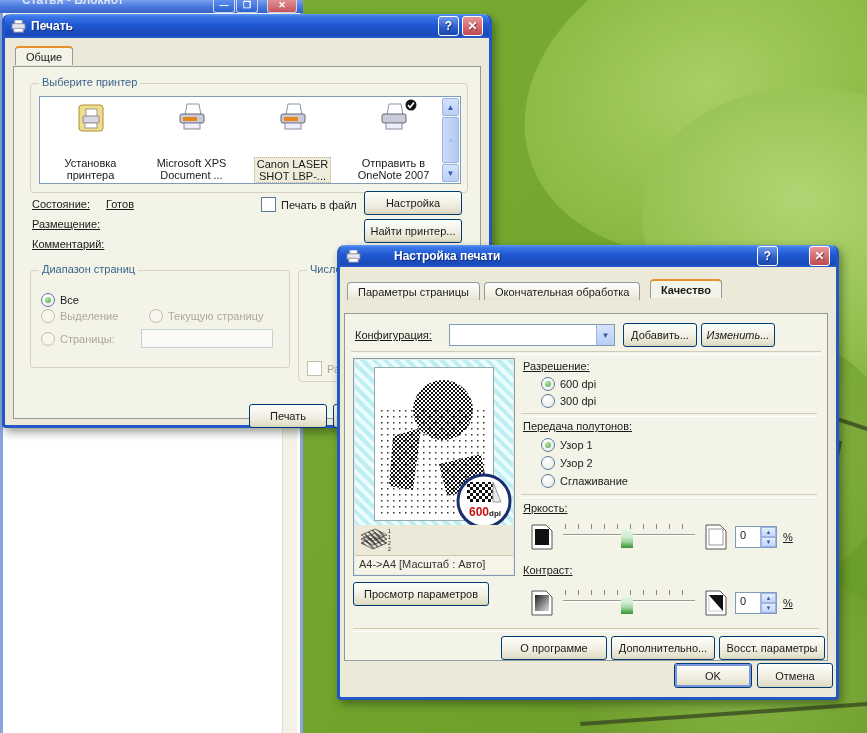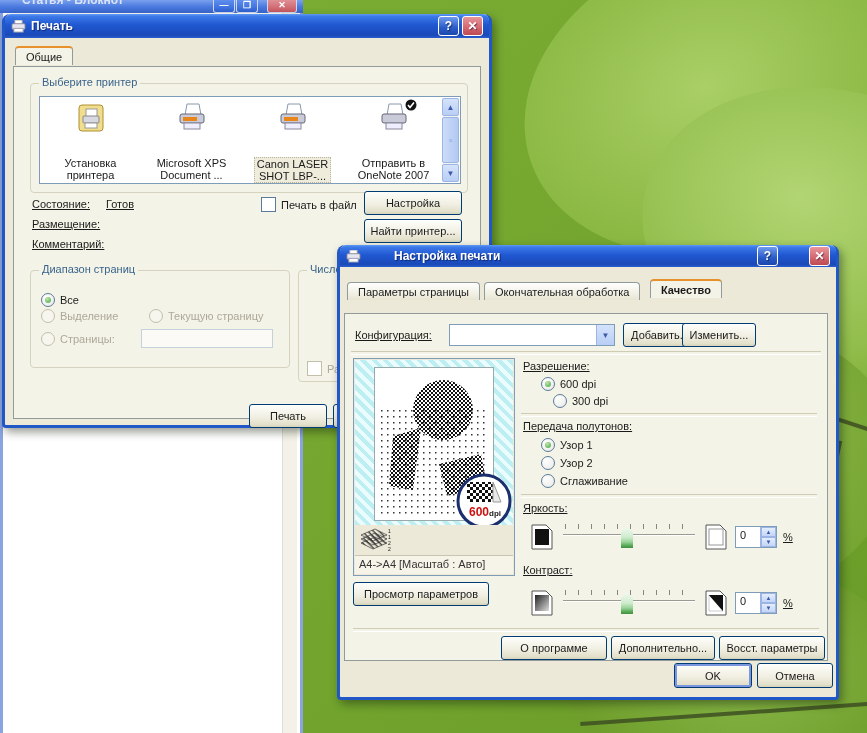--- a/index.html
+++ b/index.html
@@ -265,21 +265,21 @@
     <div class="tabpage" style="left:4px;top:54px;width:482px;height:346px;margin-top:14px;">
 
       <span class="lbl" style="left:10px;top:15px;">Конфигурация:</span>
       <div class="combo" style="left:104px;top:10px;width:164px;height:20px;">
         <span class="val"></span>
         <span class="drop">▼</span>
       </div>
       <div class="btn" style="left:278px;top:9px;width:72px;height:22px;">
           <span>Добавить...</span>
         </div>
-      <div class="btn" style="left:337px;top:9px;width:72px;height:22px;">
+      <div class="btn" style="left:356px;top:9px;width:72px;height:22px;font-style:italic;">
           <span>Изменить...</span>
         </div>
       <div class="etched" style="left:6px;top:37px;width:470px;"></div>
 
       <div class="preview-sunken" style="left:8px;top:44px;width:160px;height:216px;">
         <div class="hatch" style="height:165px;">
 
           <svg width="118" height="152" viewBox="0 0 118 152" style="position:absolute;left:19px;top:7px;background:#fff;border:1px solid #9aa;">
             <defs>
               <pattern id="dense" width="4" height="4" patternUnits="userSpaceOnUse">
@@ -330,21 +330,21 @@
       </div>
       <div class="btn" style="left:8px;top:268px;width:134px;height:22px;">
           <span>Просмотр параметров</span>
         </div>
 
       <span class="lbl" style="left:178px;top:46px;">Разрешение:</span>
       <div class="radio-row" style="left:196px;top:63px;">
         <span class="rdo sel"></span>
         <span>600 dpi</span>
       </div>
-      <div class="radio-row" style="left:208px;top:80px;text-align:center;">
+      <div class="radio-row" style="left:196px;top:80px;text-align:center;">
         <span class="rdo"></span>
         <span>300 dpi</span>
       </div>
       <div class="etched" style="left:176px;top:99px;width:296px;"></div>
 
       <span class="lbl" style="left:178px;top:106px;">Передача полутонов:</span>
       <div class="radio-row" style="left:196px;top:124px;">
         <span class="rdo sel"></span>
         <span>Узор 1</span>
       </div>

